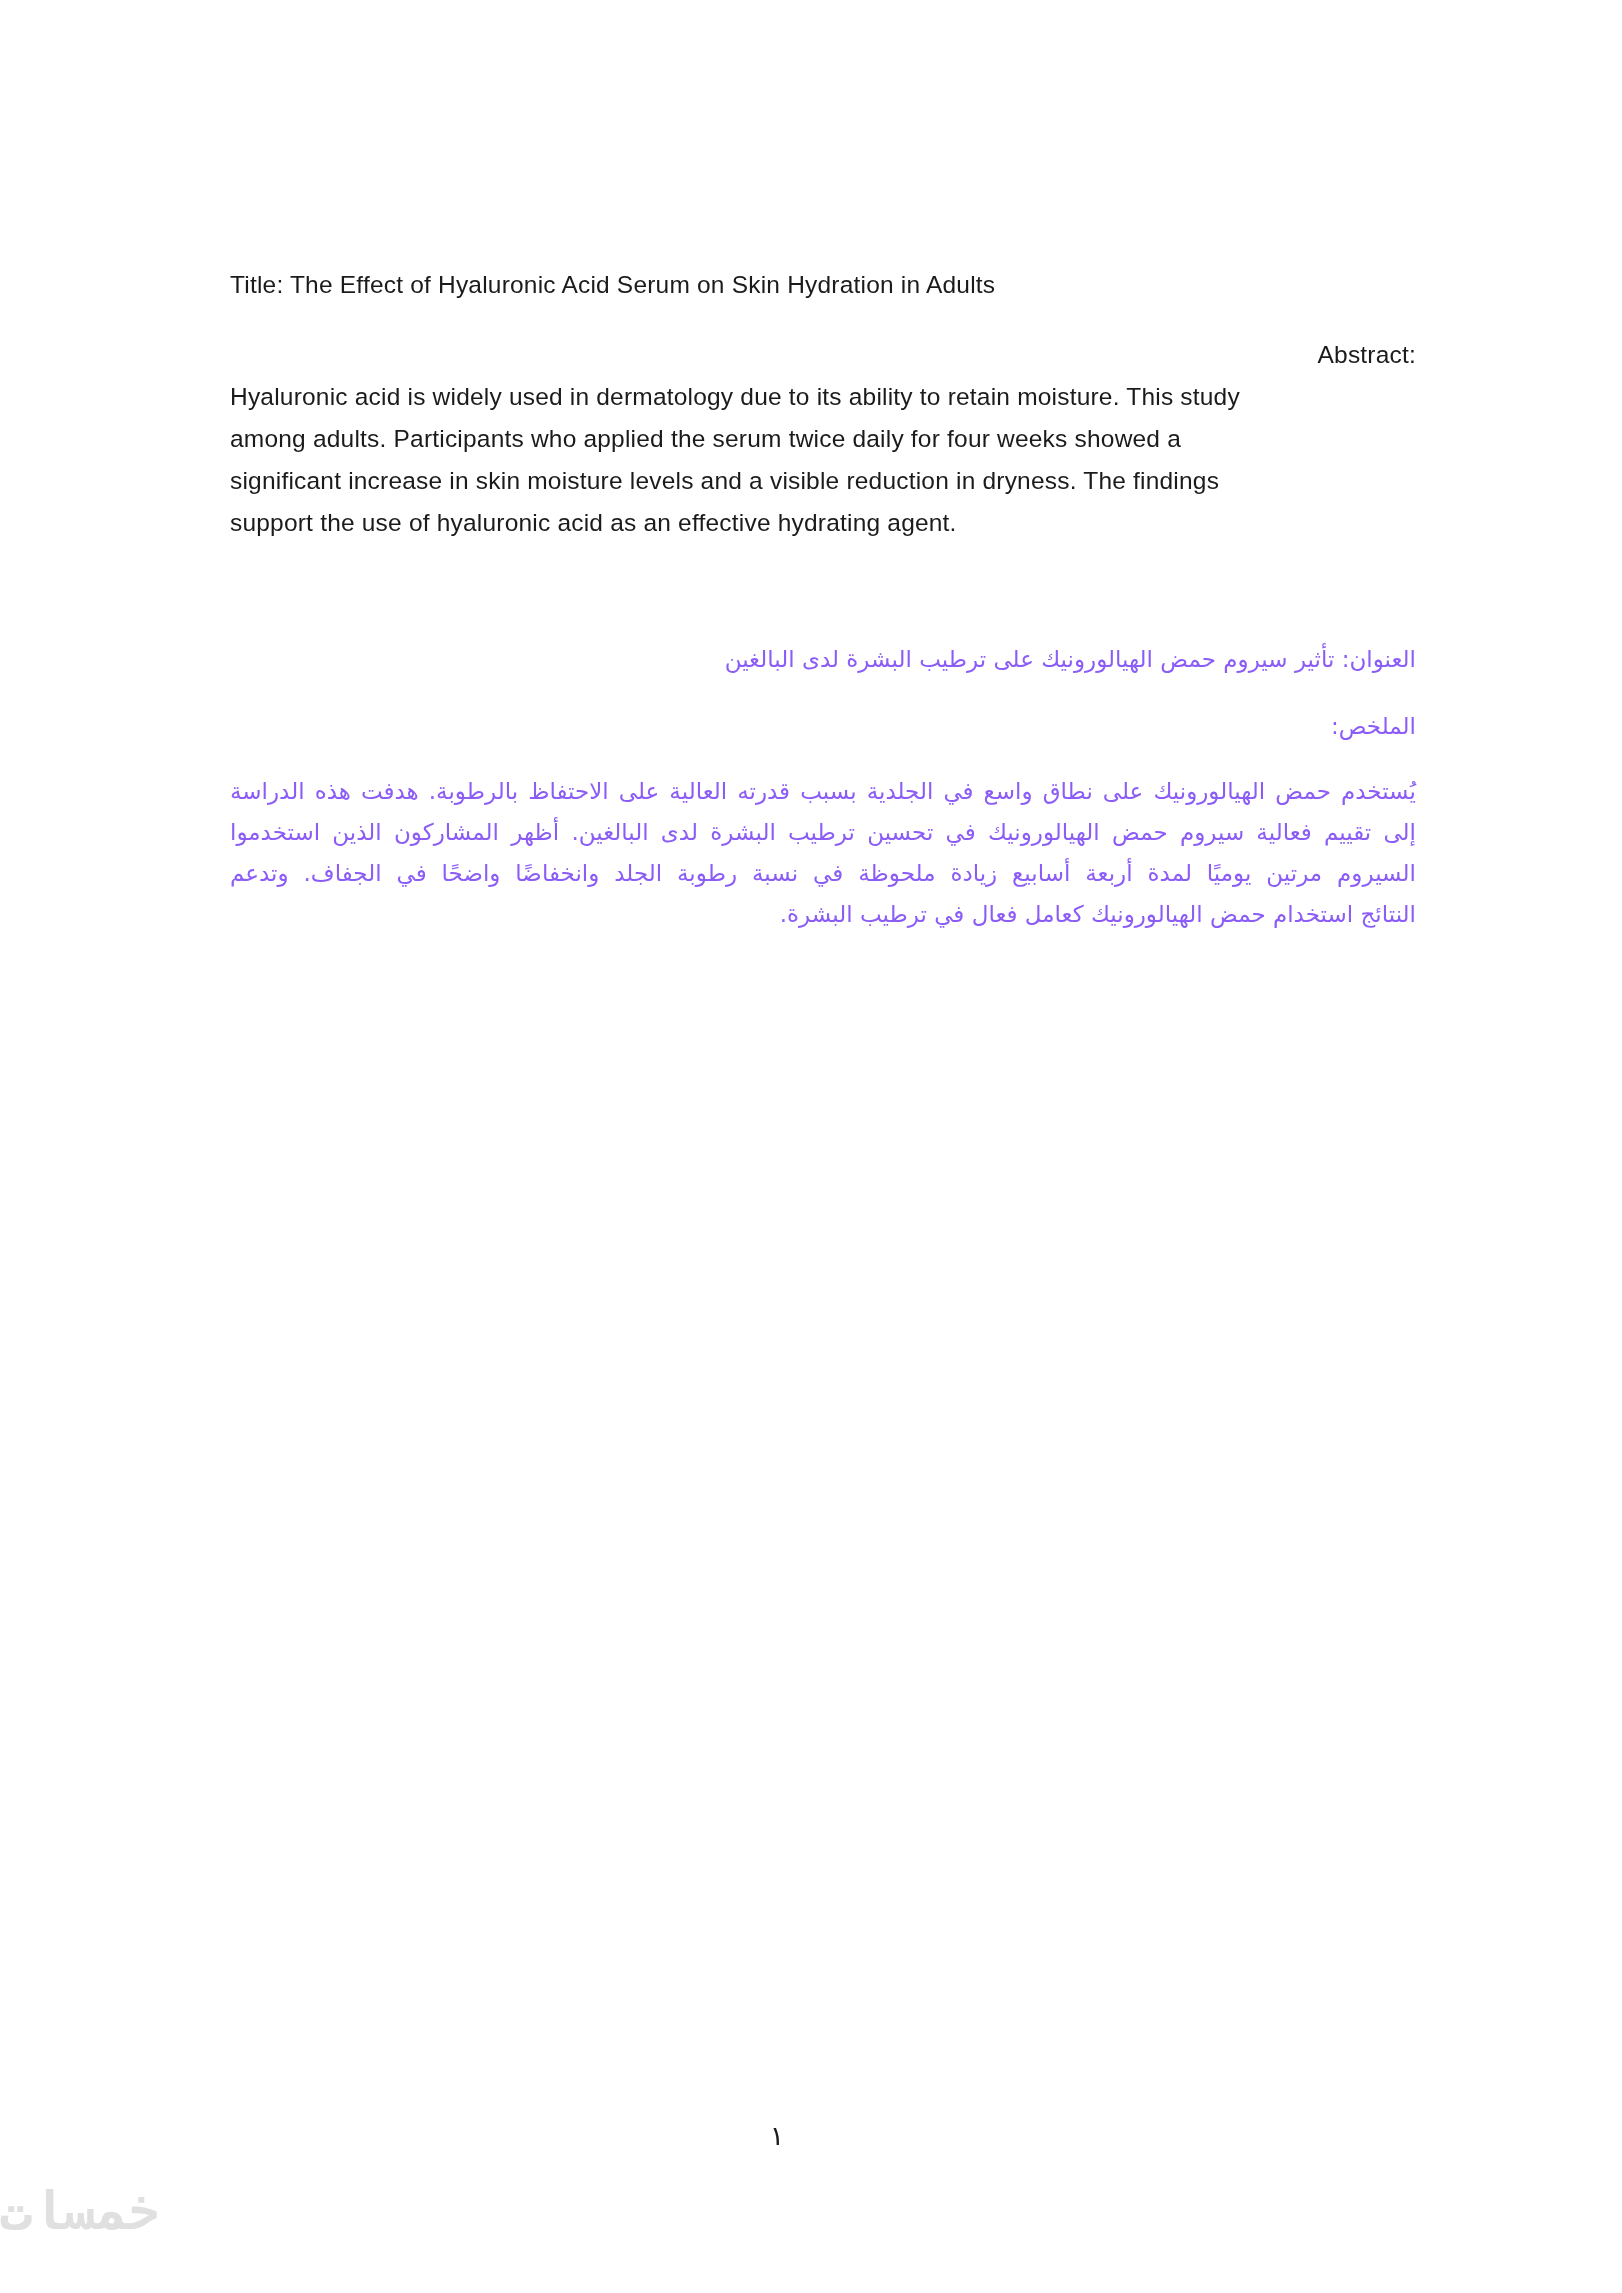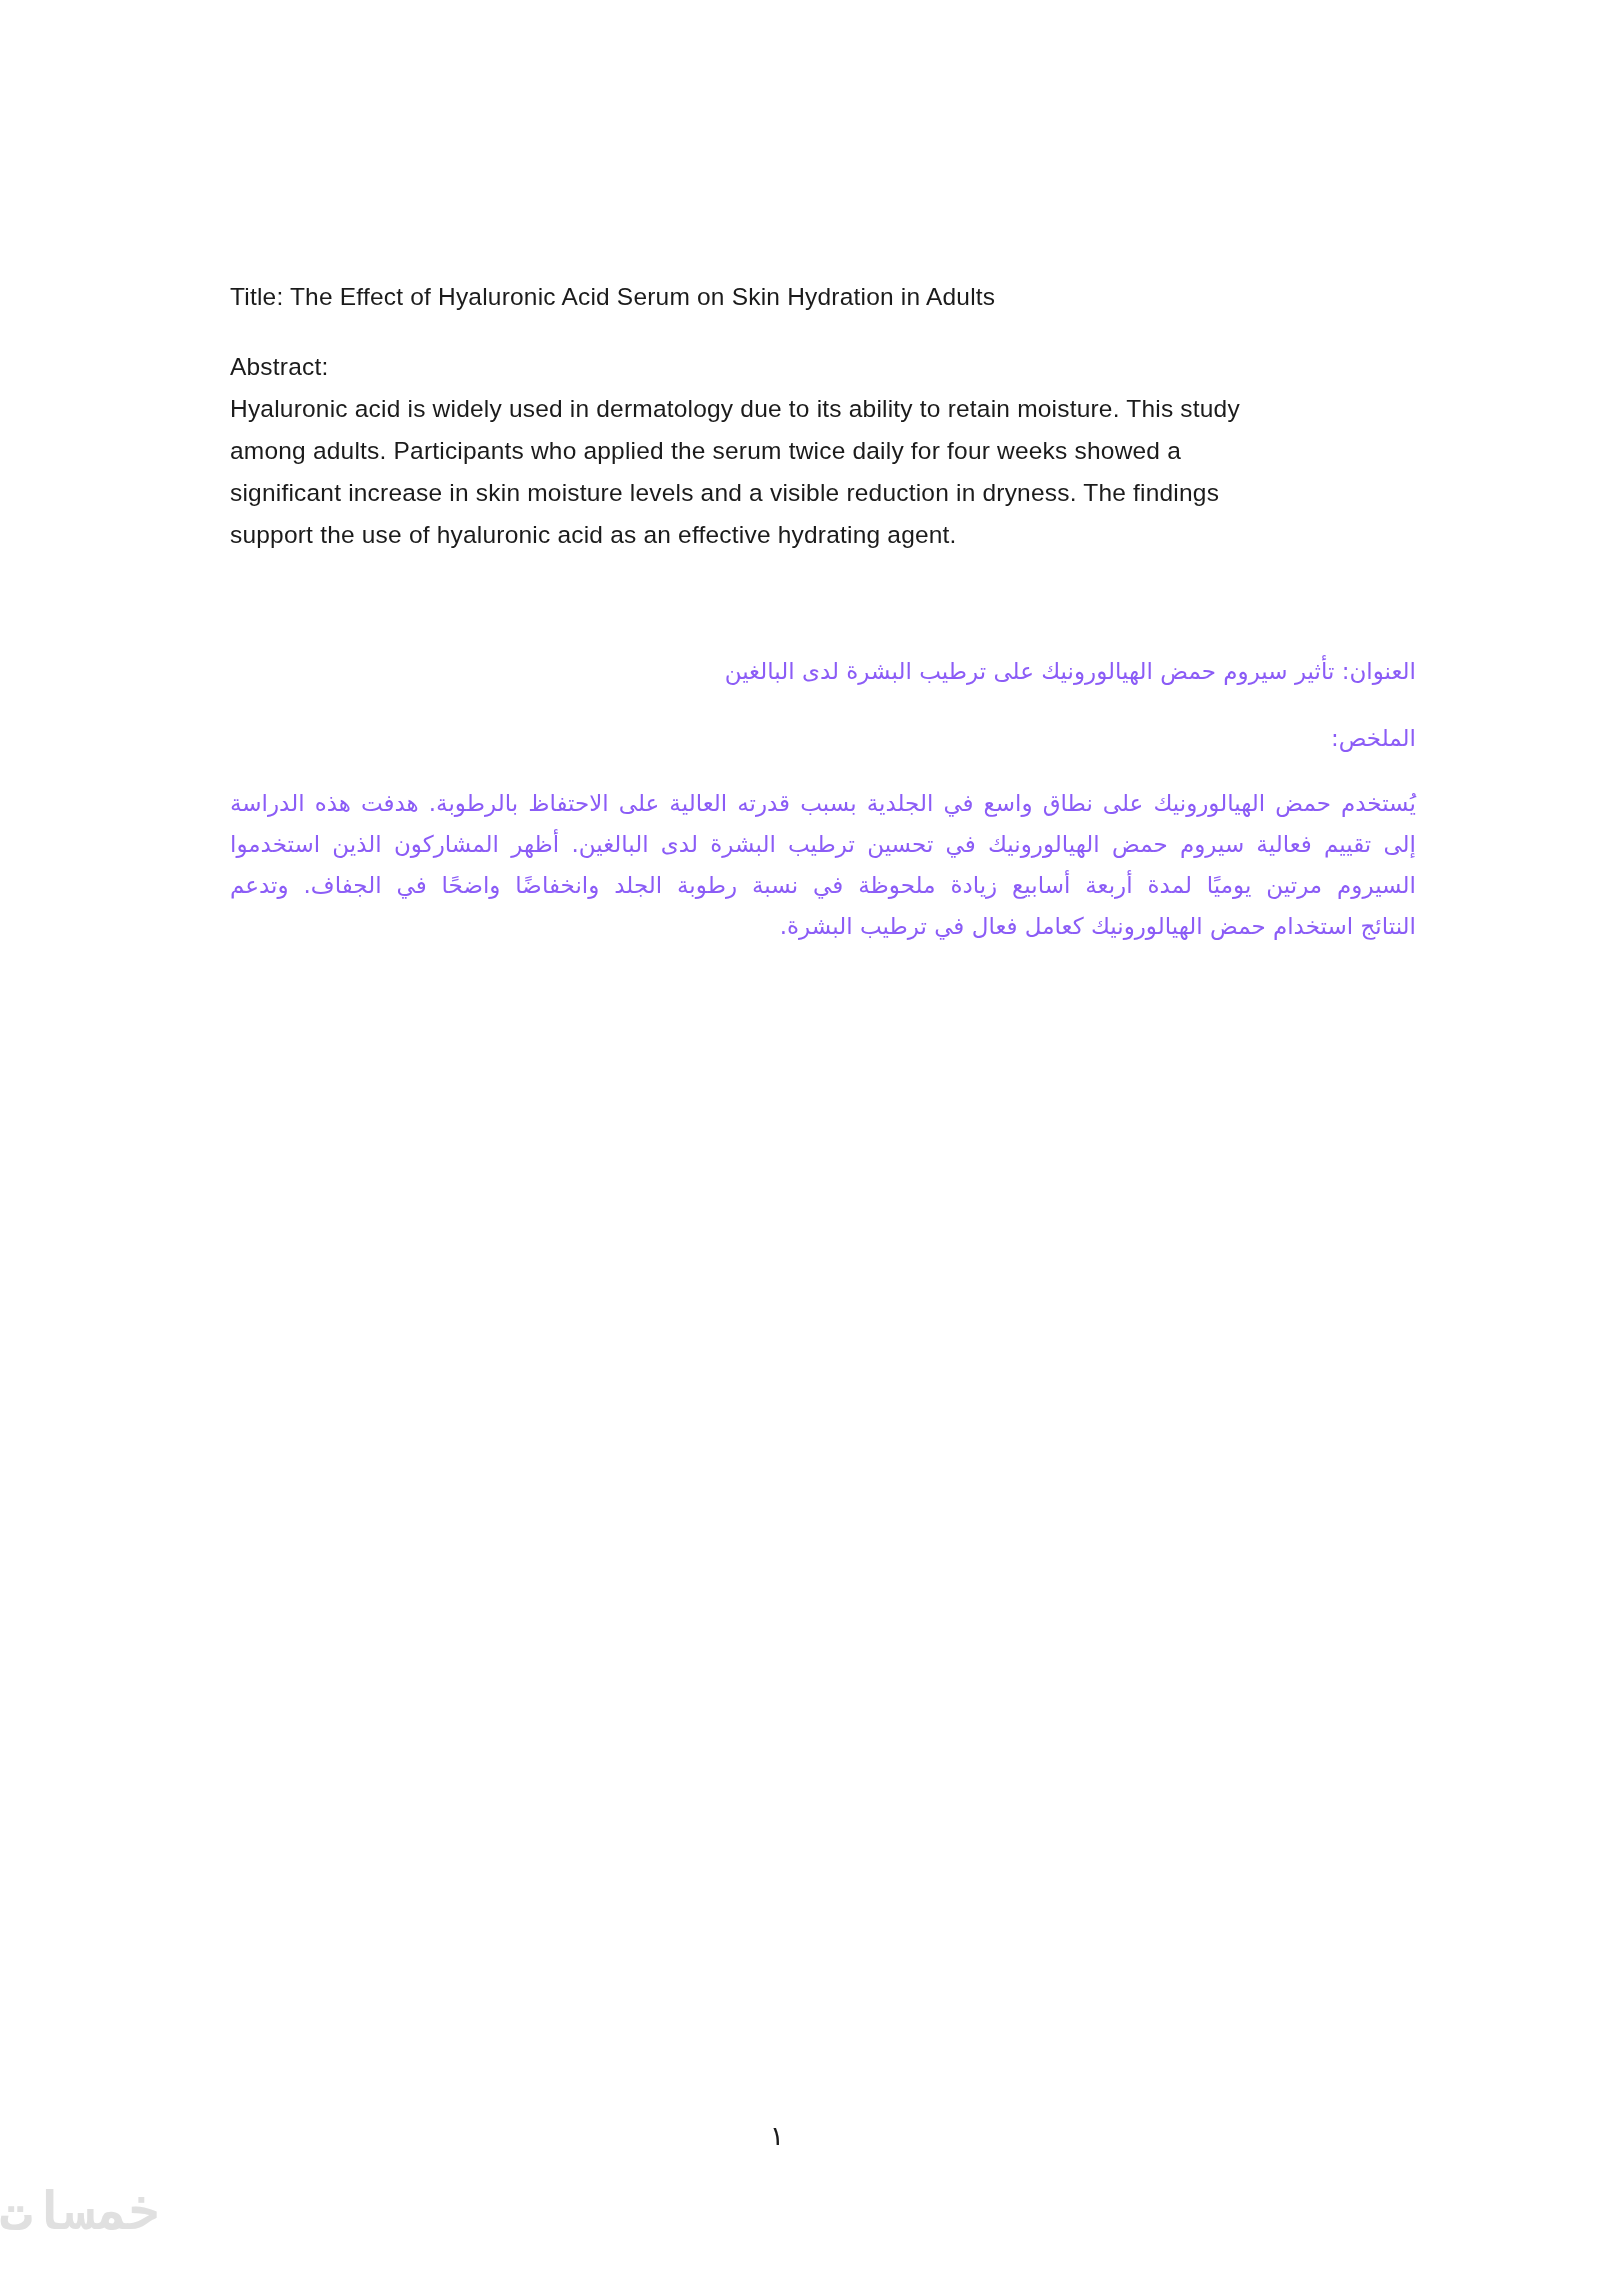--- a/index.html
+++ b/index.html
@@ -12,33 +12,33 @@
     width: 1623px;
     height: 2294px;
     background: #ffffff;
     overflow: hidden;
     font-family: "Liberation Sans", sans-serif;
     color: #1b1b1b;
   }
   .doc {
     position: absolute;
     left: 230px;
-    top: 276px;
+    top: 264px;
     width: 1186px;
   }
   .en {
     font-family: "Liberation Sans", sans-serif;
     font-size: 24.5px;
     line-height: 42px;
     color: #1b1b1b;
     text-align: left;
     letter-spacing: 0.2px;
   }
   .title-en { white-space: nowrap; }
-  .abstract-label-en { margin-top: 28px; }
+  .abstract-label-en { margin-top: 28px; text-align: right; }
   .para-en { }
   .para-en .line { white-space: nowrap; }
 
   .ar {
     direction: rtl;
     font-family: "DejaVu Sans", sans-serif;
     font-size: 23px;
     line-height: 41px;
     color: #8b5cf6;
     text-align: right;

